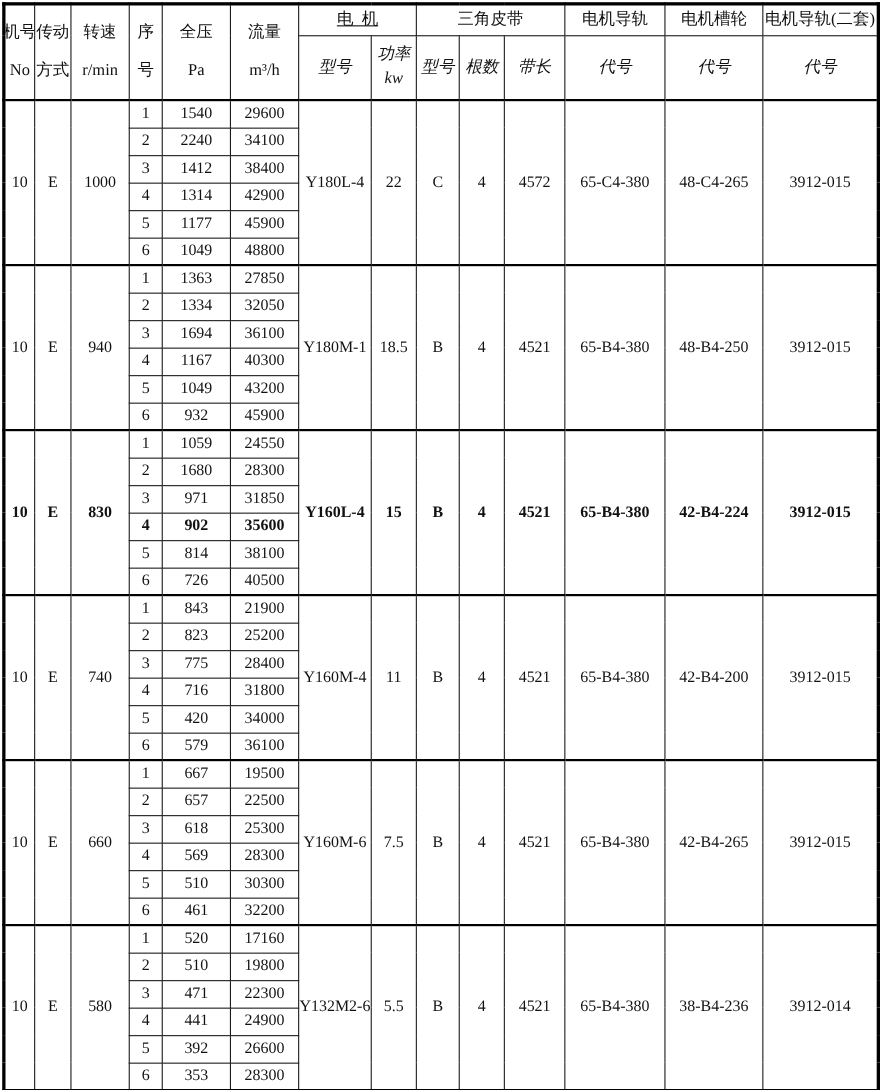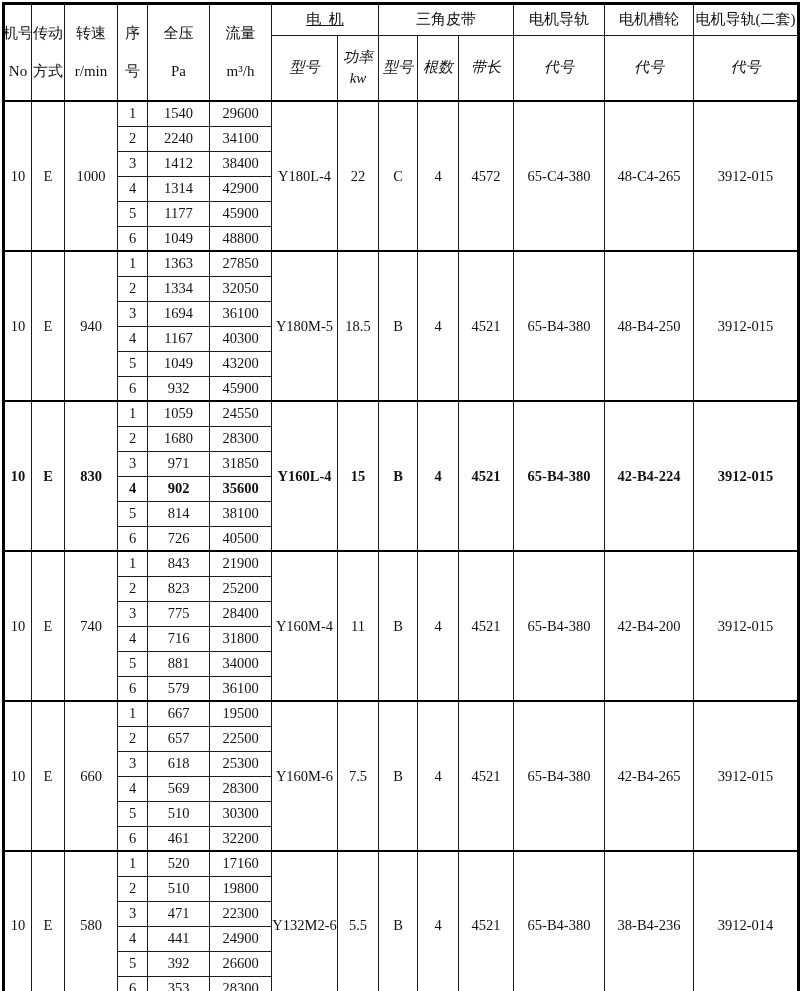--- a/index.html
+++ b/index.html
@@ -31,21 +31,21 @@
   }
   thead th { font-size: 15px; }
   thead tr.hrow1 { height: 28px; }
   thead tr.hrow2 { height: 57px; font-style: italic; }
   tbody tr { height: 25px; }
   .two-line {
     display: flex; flex-direction: column;
     justify-content: space-evenly; align-items: center;
     height: 100%;
   }
-  .h85 { height: 95px; }
+  .h85 { height: 85px; }
   .pre { white-space: pre; text-decoration: underline; }
   .u-no { text-underline-offset: 2px; }
   tr.group-start td { border-top: 2.2px solid #000000; }
   td.em { font-weight: bold; }
 </style>
 </head>
 <body>
 
 <table class="spec">
   <colgroup>
@@ -166,21 +166,21 @@
         <td>1049</td>
         <td>48800</td>
       </tr>
       <tr class="group-start">
         <td rowspan="6">10</td>
         <td rowspan="6">E</td>
         <td rowspan="6">940</td>
         <td>1</td>
         <td>1363</td>
         <td>27850</td>
-        <td rowspan="6">Y180M-5</td>
+        <td rowspan="6">Y180M-1</td>
         <td rowspan="6">18.5</td>
         <td rowspan="6">B</td>
         <td rowspan="6">4</td>
         <td rowspan="6">4521</td>
         <td rowspan="6">65-B4-380</td>
         <td rowspan="6">48-B4-250</td>
         <td rowspan="6">3912-015</td>
       </tr>
       <tr>
         <td>2</td>
@@ -274,21 +274,21 @@
         <td>775</td>
         <td>28400</td>
       </tr>
       <tr>
         <td>4</td>
         <td>716</td>
         <td>31800</td>
       </tr>
       <tr>
         <td>5</td>
-        <td>881</td>
+        <td>420</td>
         <td>34000</td>
       </tr>
       <tr>
         <td>6</td>
         <td>579</td>
         <td>36100</td>
       </tr>
       <tr class="group-start">
         <td rowspan="6">10</td>
         <td rowspan="6">E</td>

